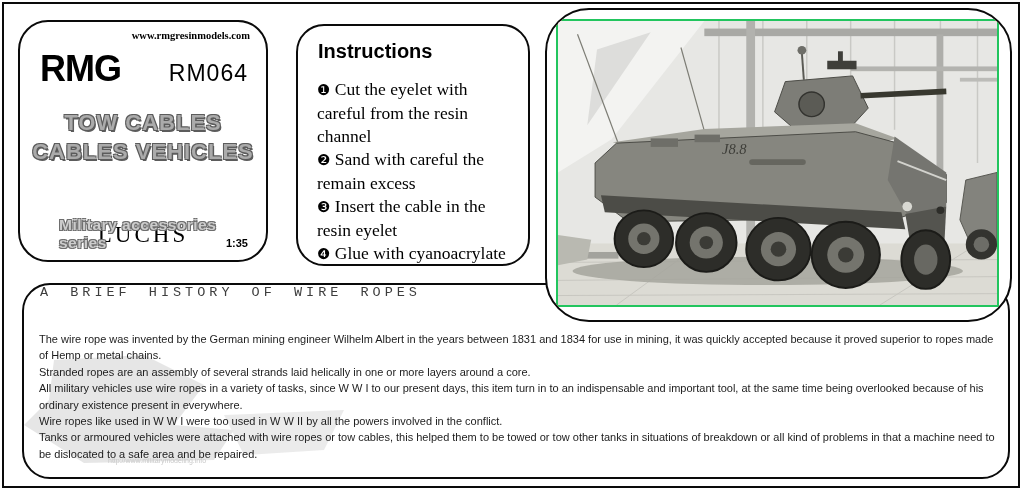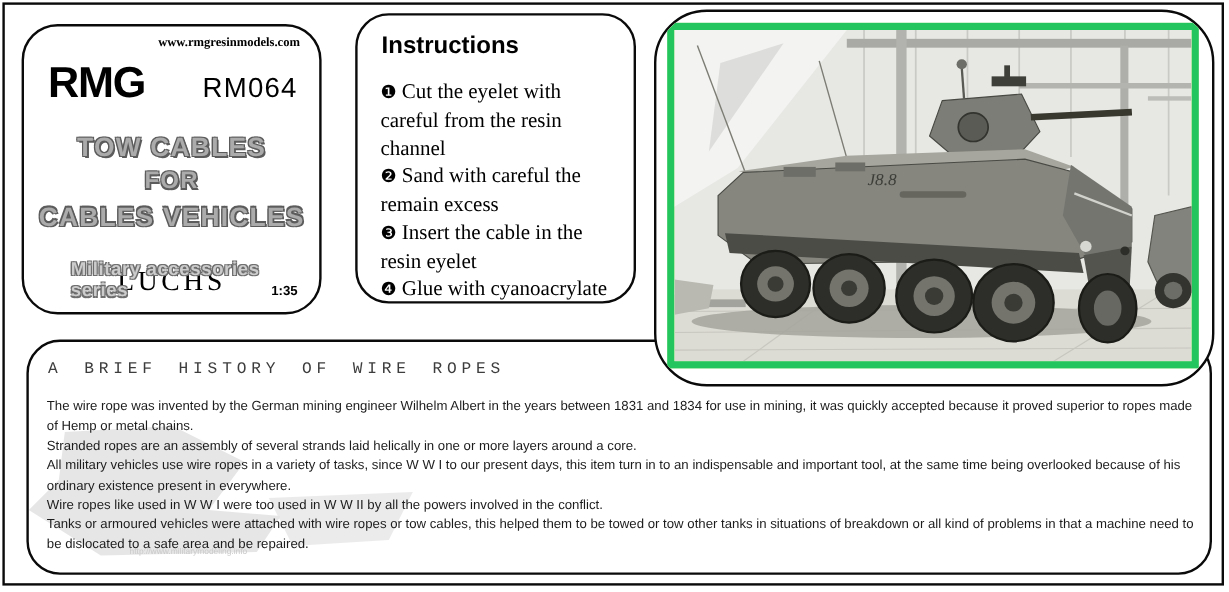--- a/index.html
+++ b/index.html
@@ -28,42 +28,42 @@
   .kit-title .t2 { font-size:20px; }
   .kit-subject { position:absolute; top:180px; left:0; right:0; text-align:center;
                  font-family:"Liberation Serif",serif; font-size:23px; letter-spacing:3px;margin-top:20px; }
   .kit-scale { position:absolute; top:215px; right:18px; font-size:11px; font-weight:bold; }
   .kit-series { position:absolute; bottom:8px; left:14px; font-size:15.5px; font-weight:bold;
                 color:#cccccc; letter-spacing:0.5px;
                 text-shadow:-1px -1px 0 #6e6e6e, 1px -1px 0 #6e6e6e,
                             -1px 1px 0 #6e6e6e, 1px 1px 0 #6e6e6e;padding-left:25px; }
 
   
-  #instructions-box { left:296px; top:11px; width:234px; height:242px; border-radius:28px; }
+  #instructions-box { left:296px; top:24px; width:234px; height:242px; border-radius:28px; }
   .inst-heading { position:absolute; top:14px; left:20px; font-size:20px; font-weight:800; }
   .inst-steps { position:absolute; top:52px; left:19px; right:12px;
                 font-family:"Liberation Serif",serif; font-size:17.5px; line-height:23px; }
   .step-num { font-family:"DejaVu Sans",sans-serif; font-size:15px; }
 
   
   #history-box { left:22px; top:283px; width:988px; height:196px; border-radius:28px; }
-  .hist-heading { position:absolute; top:16px; left:16px;
+  .hist-heading { position:absolute; top:0; left:16px;
                   font-family:"Liberation Mono","DejaVu Sans Mono",monospace;
                   font-size:13.5px; letter-spacing:4px; word-spacing:6px; color:#3d3d3d; }
   .hist-body { position:absolute; top:46px; left:15px; right:10px; font-size:11px;
                line-height:16.4px; color:#1c1c1c; z-index:2; }
   .hist-watermark-url { position:absolute; left:84px; bottom:13px; font-size:7px;
                         color:#c9c9c9; z-index:2; }
   .blob-svg { position:absolute; left:0; top:70px; z-index:1; }
 
   
   #photo-box { left:545px; top:8px; width:467px; height:314px; border-radius:44px;
                overflow:hidden; z-index:3; }
   .photo-frame { position:absolute; left:9px; top:9px; right:11px; bottom:13px;
-                 border:6px solid #22c55e; overflow:hidden; background:#fef9c3; }
+                 border:2px solid #22c55e; overflow:hidden; background:#b91c1c; }
   .photo-frame svg { display:block; width:100%; height:100%; }
 </style>
 </head>
 <body>
 
 <div id="canvas">
 
   <div class="sheet-border"></div>
 
   <div class="rbox" id="history-box">
@@ -81,21 +81,20 @@
       </div>
     <div class="hist-watermark-url">http://www.militarymodeling.info</div>
   </div>
 
   <div class="rbox" id="label-box">
     <div class="website">www.rmgresinmodels.com</div>
     <div class="brand">RMG</div>
     <div class="prodcode">RM064</div>
     <div class="kit-title">
       <div class="t1">TOW CABLES</div>
-      <div class="t2">FOR</div>
       <div class="t3">CABLES VEHICLES</div>
     </div>
     <div class="kit-subject">LUCHS</div>
     <div class="kit-scale">1:35</div>
     <div class="kit-series">Military accessories series</div>
   </div>
 
   <div class="rbox" id="instructions-box">
     <div class="inst-heading">Instructions</div>
     <div class="inst-steps">

